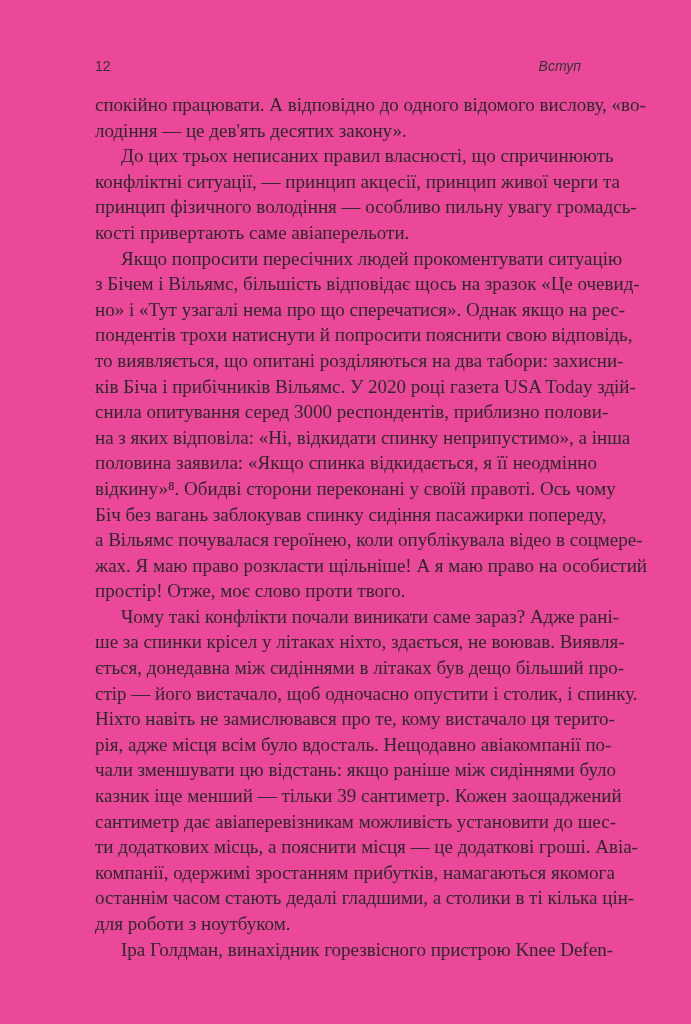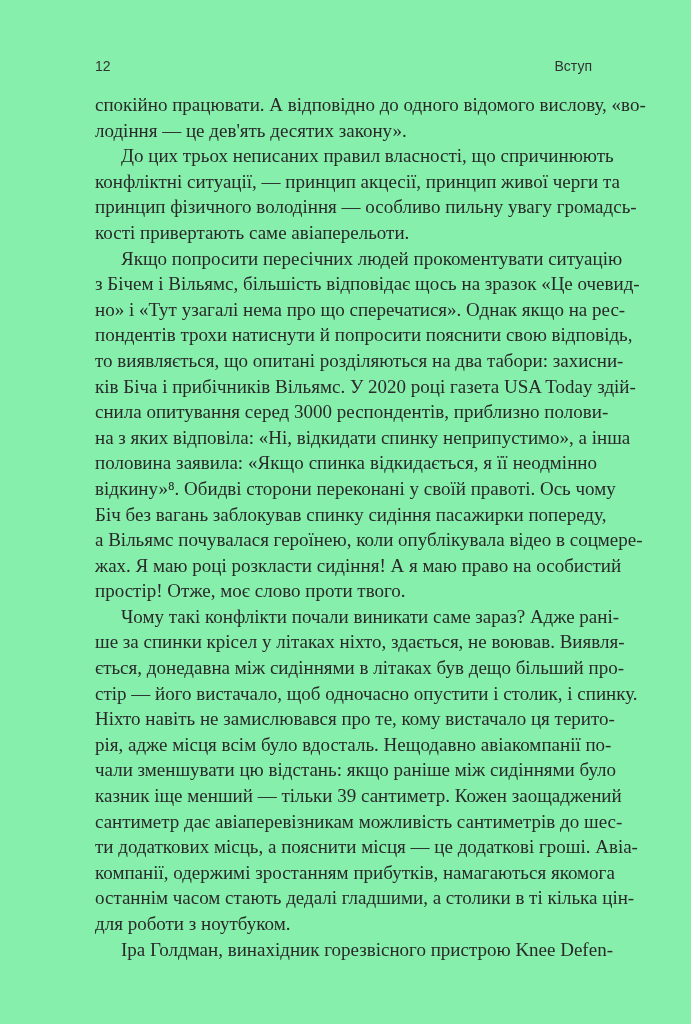--- a/index.html
+++ b/index.html
@@ -1,21 +1,21 @@
 <!DOCTYPE html>
 <html><head>
 <meta charset="utf-8">
 <style>
   html, body { margin: 0; padding: 0; background: #ffffff; }
   body { width: 691px; height: 1024px; position: relative; overflow: hidden; }
-  .page { position: absolute; left: 0; top: 0; width: 691px; height: 1024px; background: #86efac; }
+  .page { position: absolute; left: 0; top: 0; width: 691px; height: 1024px; background: #ec4899; }
   .header { position: absolute; left: 95px; top: 58px; width: 502px; height: 22px;
     font-family: "Liberation Sans", "DejaVu Sans", sans-serif; font-size: 14px; color: #333; }
   .pnum { position: absolute; left: 0; top: 0; }
-  .running { position: absolute; right: 5px; top: 0; }
+  .running { position: absolute; right: 16px; top: 0; font-style: italic; }
   .body { position: absolute; left: 95px; top: 92px; width: 502px; }
   .line { height: 25.6px; line-height: 25.6px; white-space: nowrap;
     font-family: "Liberation Serif", "DejaVu Serif", serif; font-size: 19px; color: #2a2a2a;
     text-align: justify; text-align-last: justify; }
   .line.last { text-align-last: left; }
   .line.indent { padding-left: 26px; }
 </style>
 </head>
 <body>
 
@@ -36,30 +36,30 @@
       <div class="line">но» і «Тут узагалі нема про що сперечатися». Однак якщо на рес-</div>
       <div class="line">пондентів трохи натиснути й попросити пояснити свою відповідь,</div>
       <div class="line">то виявляється, що опитані розділяються на два табори: захисни-</div>
       <div class="line">ків Біча і прибічників Вільямс. У 2020 році газета USA Today здій-</div>
       <div class="line">снила опитування серед 3000 респондентів, приблизно полови-</div>
       <div class="line">на з яких відповіла: «Ні, відкидати спинку неприпустимо», а інша</div>
       <div class="line">половина заявила: «Якщо спинка відкидається, я її неодмінно</div>
       <div class="line">відкину»⁸. Обидві сторони переконані у своїй правоті. Ось чому</div>
       <div class="line">Біч без вагань заблокував спинку сидіння пасажирки попереду,</div>
       <div class="line">а Вільямс почувалася героїнею, коли опублікувала відео в соцмере-</div>
-      <div class="line">жах. Я маю році розкласти сидіння! А я маю право на особистий</div>
+      <div class="line">жах. Я маю право розкласти щільніше! А я маю право на особистий</div>
       <div class="line last">простір! Отже, моє слово проти твого.</div>
       <div class="line indent">Чому такі конфлікти почали виникати саме зараз? Адже рані-</div>
       <div class="line">ше за спинки крісел у літаках ніхто, здається, не воював. Виявля-</div>
       <div class="line">ється, донедавна між сидіннями в літаках був дещо більший про-</div>
       <div class="line">стір — його вистачало, щоб одночасно опустити і столик, і спинку.</div>
       <div class="line">Ніхто навіть не замислювався про те, кому вистачало ця терито-</div>
       <div class="line">рія, адже місця всім було вдосталь. Нещодавно авіакомпанії по-</div>
       <div class="line">чали зменшувати цю відстань: якщо раніше між сидіннями було</div>
       <div class="line">казник іще менший — тільки 39 сантиметр. Кожен заощаджений</div>
-      <div class="line">сантиметр дає авіаперевізникам можливість сантиметрів до шес-</div>
+      <div class="line">сантиметр дає авіаперевізникам можливість установити до шес-</div>
       <div class="line">ти додаткових місць, а пояснити місця — це додаткові гроші. Авіа-</div>
       <div class="line">компанії, одержимі зростанням прибутків, намагаються якомога</div>
       <div class="line">останнім часом стають дедалі гладшими, а столики в ті кілька цін-</div>
       <div class="line last">для роботи з ноутбуком.</div>
       <div class="line indent">Іра Голдман, винахідник горезвісного пристрою Knee Defen-</div>
     </div>
 </div>
 
 </body></html>

